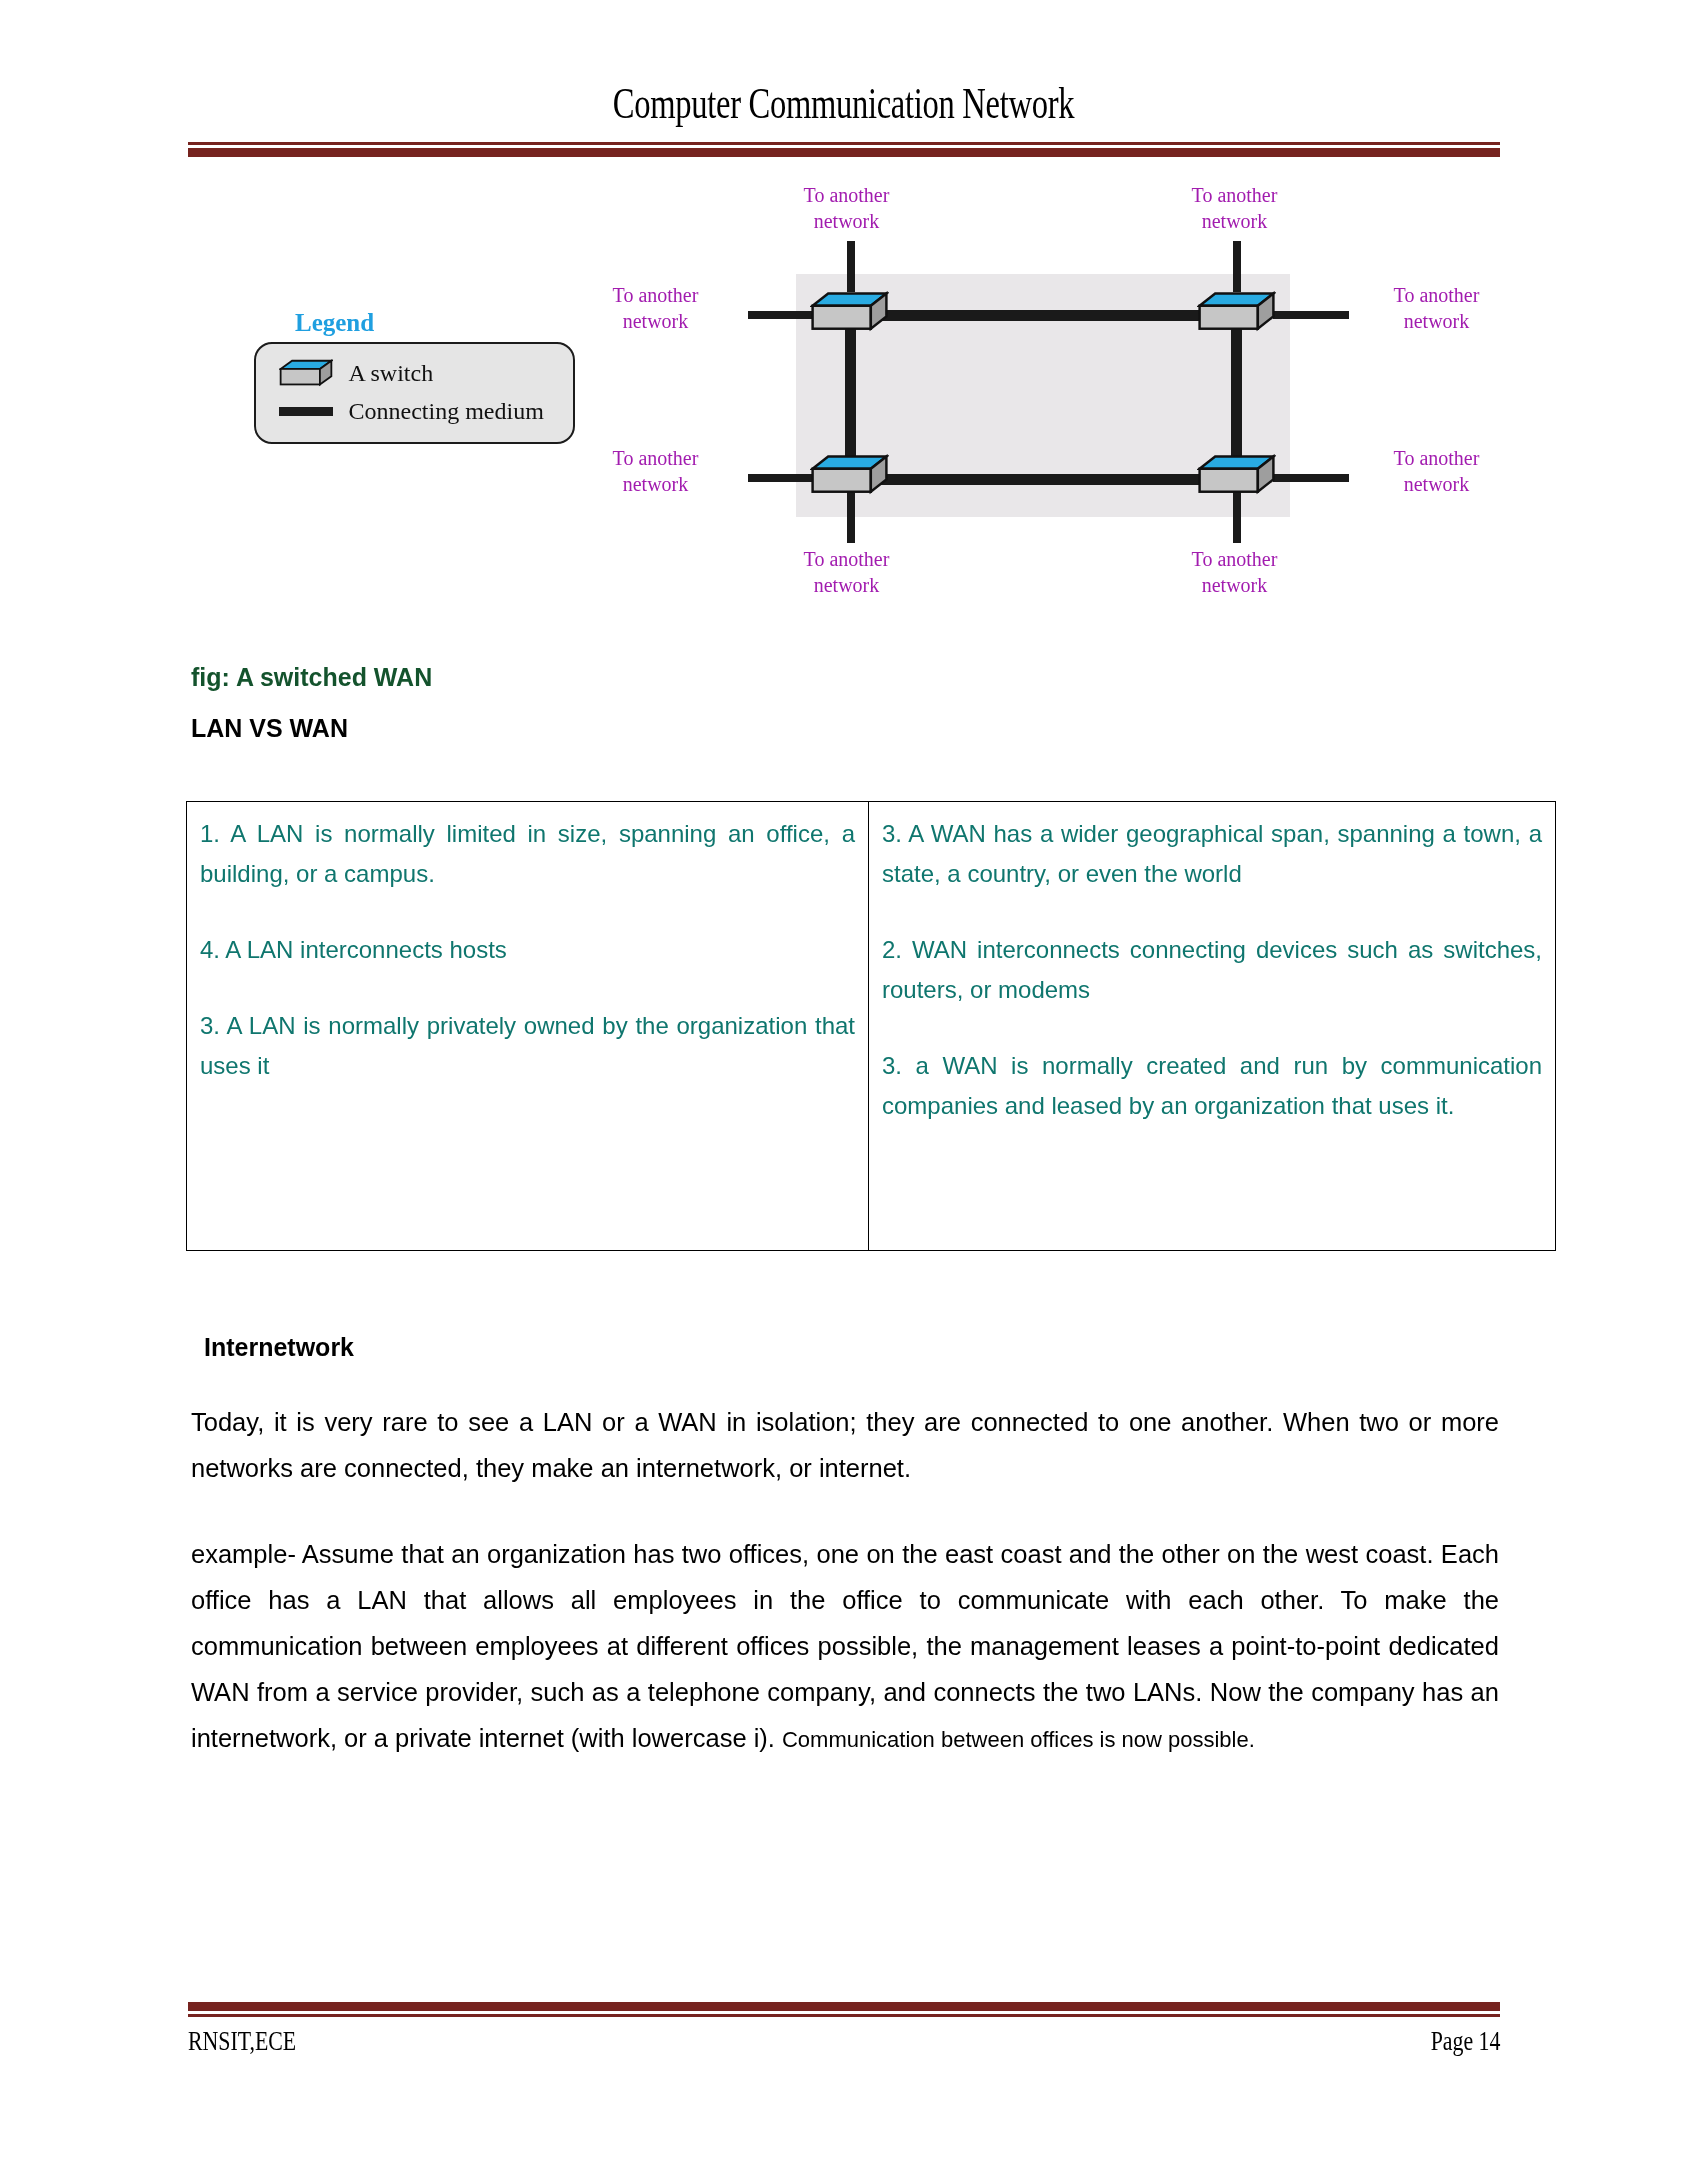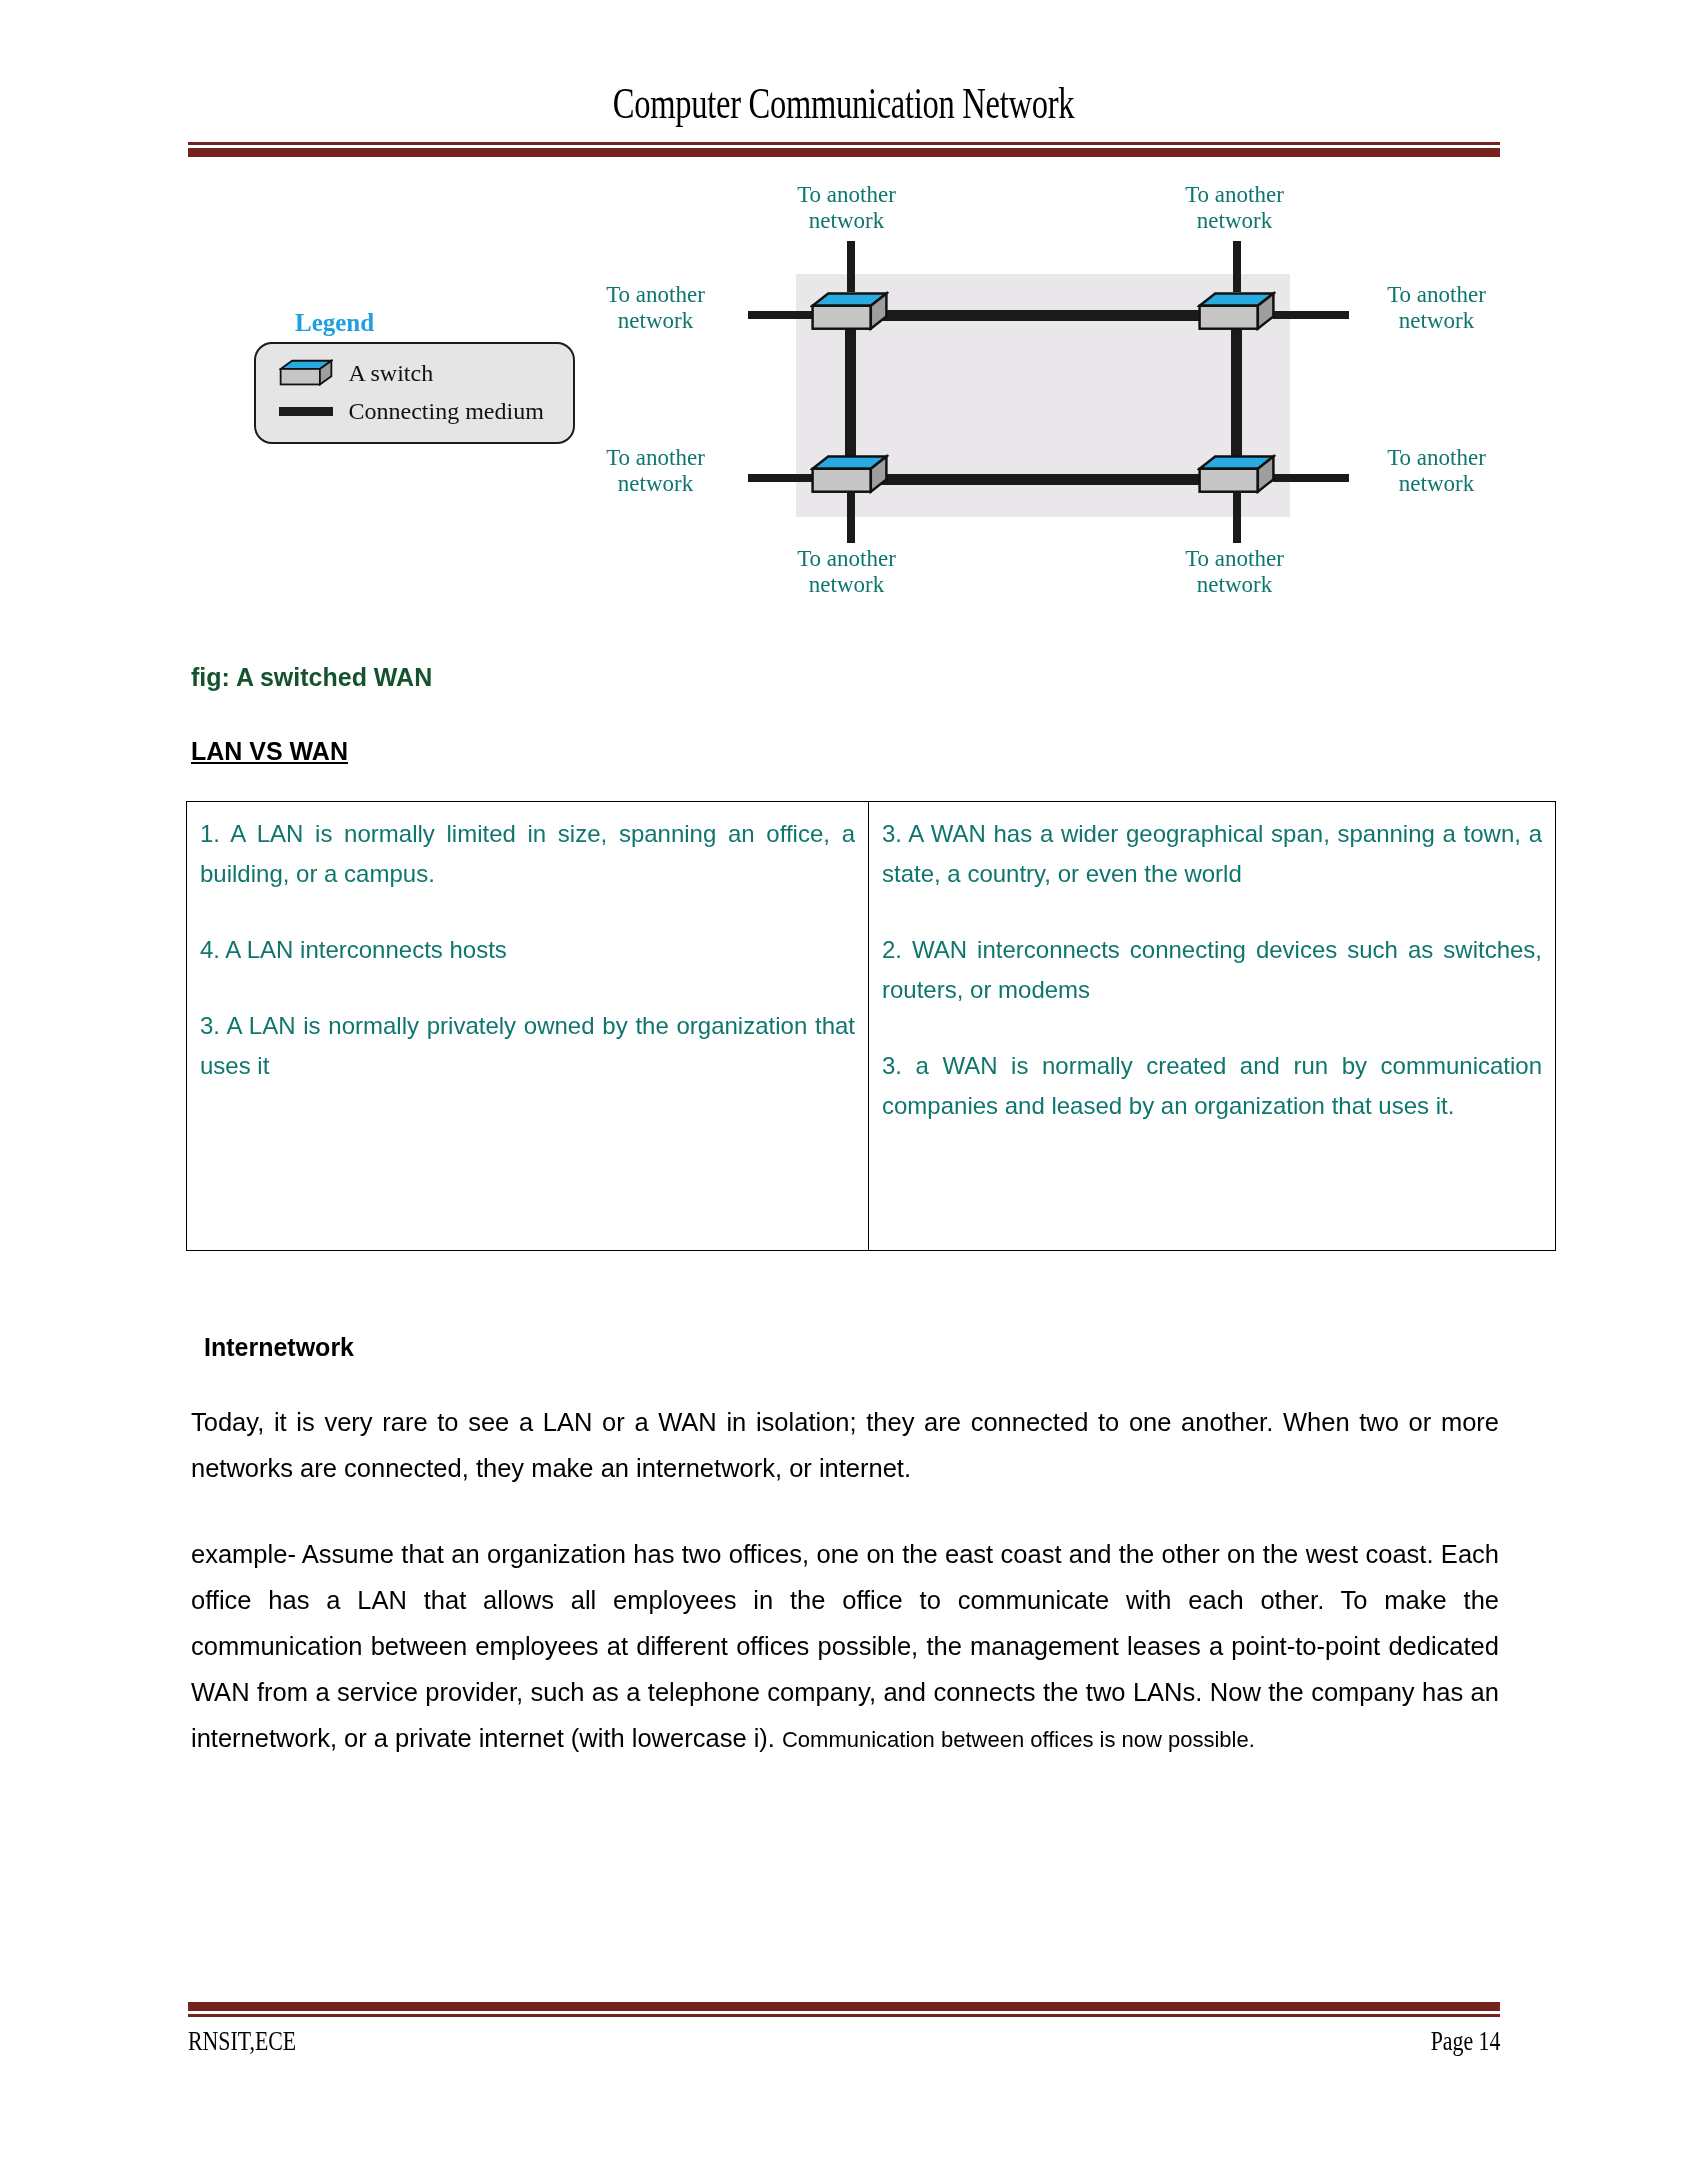--- a/index.html
+++ b/index.html
@@ -163,23 +163,23 @@
   .node {
     position: absolute;
     width: 79px;
     height: 41px;
   }
   .node svg { display: block; }
 
   .net-label {
     position: absolute;
     font-family: "Liberation Serif", serif;
-    font-size: 23px;
+    font-size: 20px;
     line-height: 26px;
-    color: #0f766e;
+    color: #a21caf;
     text-align: center;
     white-space: nowrap;
   }
   .net-label.left  { text-align: center; }
   .net-label.right { text-align: center; }
 
   
   .fig-caption {
     position: absolute;
     left: 191px;
@@ -188,21 +188,21 @@
     font-weight: bold;
     color: #14532d;
   }
   .section-head {
     position: absolute;
     left: 191px;
     font-size: 25px;
     font-weight: bold;
     color: #000000;
   }
-  #lan-vs-wan-head { top: 737px; text-decoration: underline; }
+  #lan-vs-wan-head { top: 714px; }
 
   
   .cmp-table {
     position: absolute;
     left: 186px;
     top: 801px;
     width: 1315px;
     height: 450px;
     border-collapse: collapse;
     table-layout: fixed;

